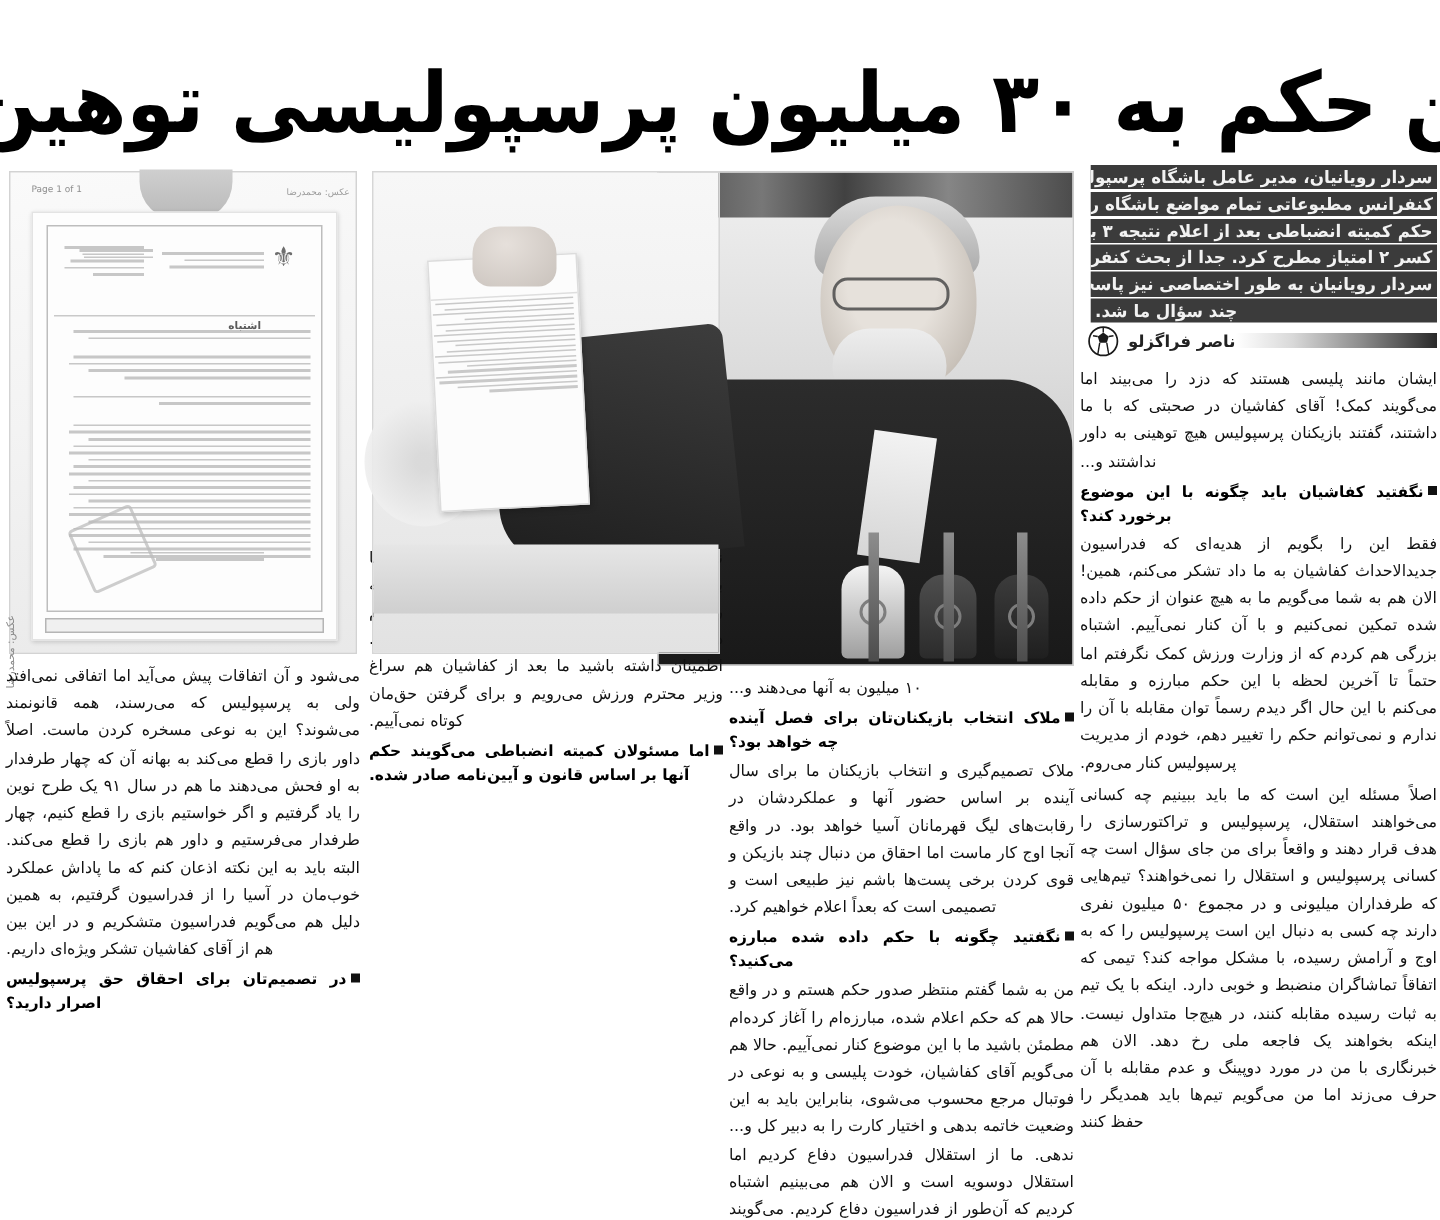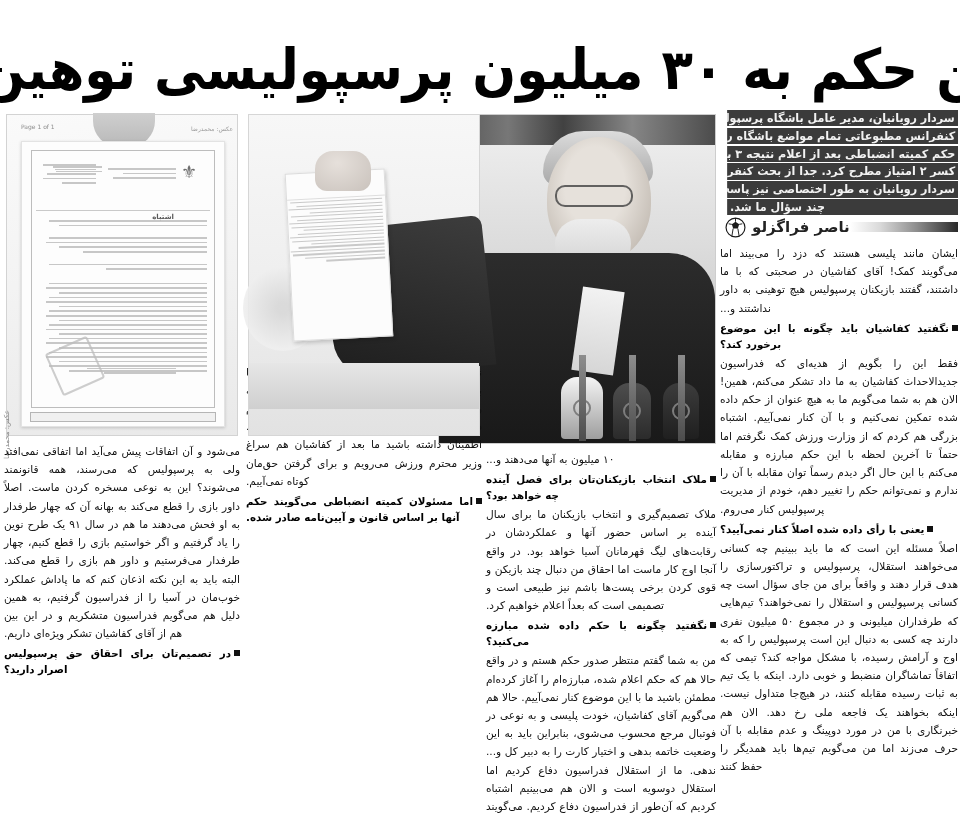--- a/index.html
+++ b/index.html
@@ -101,21 +101,21 @@
     width: 238px; height: 26px;
     display: flex; align-items: center; justify-content: flex-start;
     flex-direction: row-reverse;
   }
   .byline-ball {
     width: 21px; height: 21px;
     flex: 0 0 auto;
     margin-left: 5px;
   }
   .byline-name {
-    font-size: 15px; font-weight: bold; color: #222;
+    font-size: 11px; font-weight: bold; color: #222;
     white-space: nowrap; flex: 0 0 auto;
     margin-left: 6px;
   }
   .byline-rule {
     flex: 1 1 auto; height: 10px;
     background: linear-gradient(to left, #2a2a2a 0%, #8d8d8d 38%, #d9d9d9 72%, #ffffff 100%);
   }
 
   
   .qa { text-align: justify; }
@@ -380,21 +380,20 @@
           <path d="M20,2 L20,9 M33,13 L27,14 M7,13 L13,14 M27,37 L24.5,22 M13,37 L15.5,22" stroke="#1a1a1a" stroke-width="1.8" fill="none"></path>
         </svg>
         <div class="byline-name">ناصر فراگزلو</div>
         <div class="byline-rule"></div>
       </div>
 
       <div class="qa" style="position:absolute; right:0; top:134px; width:238px;">
         <div class="a">ایشان مانند پلیسی هستند که دزد را می‌بیند اما می‌گویند کمک! آقای کفاشیان در صحبتی که با ما داشتند، گفتند بازیکنان پرسپولیس هیچ توهینی به داور نداشتند و...</div>
         <div class="q">نگفتید کفاشیان باید چگونه با این موضوع برخورد کند؟</div>
         <div class="a">فقط این را بگویم از هدیه‌ای که فدراسیون جدیدالاحداث کفاشیان به ما داد تشکر می‌کنم، همین! الان هم به شما می‌گویم ما به هیچ عنوان از حکم داده شده تمکین نمی‌کنیم و با آن کنار نمی‌آییم. اشتباه بزرگی هم کردم که از وزارت ورزش کمک نگرفتم اما حتماً تا آخرین لحظه با این حکم مبارزه و مقابله می‌کنم با این حال اگر دیدم رسماً توان مقابله با آن را ندارم و نمی‌توانم حکم را تغییر دهم، خودم از مدیریت پرسپولیس کنار می‌روم.</div>
-        <div class="q">یعنی با رأی داده شده اصلاً کنار نمی‌آیید؟</div>
         <div class="a">اصلاً مسئله این است که ما باید ببینیم چه کسانی می‌خواهند استقلال، پرسپولیس و تراکتورسازی را هدف قرار دهند و واقعاً برای من جای سؤال است چه کسانی پرسپولیس و استقلال را نمی‌خواهند؟ تیم‌هایی که طرفداران میلیونی و در مجموع ۵۰ میلیون نفری دارند چه کسی به دنبال این است پرسپولیس را که به اوج و آرامش رسیده، با مشکل مواجه کند؟ تیمی که اتفاقاً تماشاگران منضبط و خوبی دارد. اینکه با یک تیم به ثبات رسیده مقابله کنند، در هیچ‌جا متداول نیست. اینکه بخواهند یک فاجعه ملی رخ دهد. الان هم خبرنگاری با من در مورد دوپینگ و عدم مقابله با آن حرف می‌زند اما من می‌گویم تیم‌ها باید همدیگر را حفظ کنند</div>
 
       </div>
     </div>
 
     <div class="col col-2">
 
       <div class="main-photo">
         <div class="mp-banner"></div>
         <div class="mp-hair"></div>

